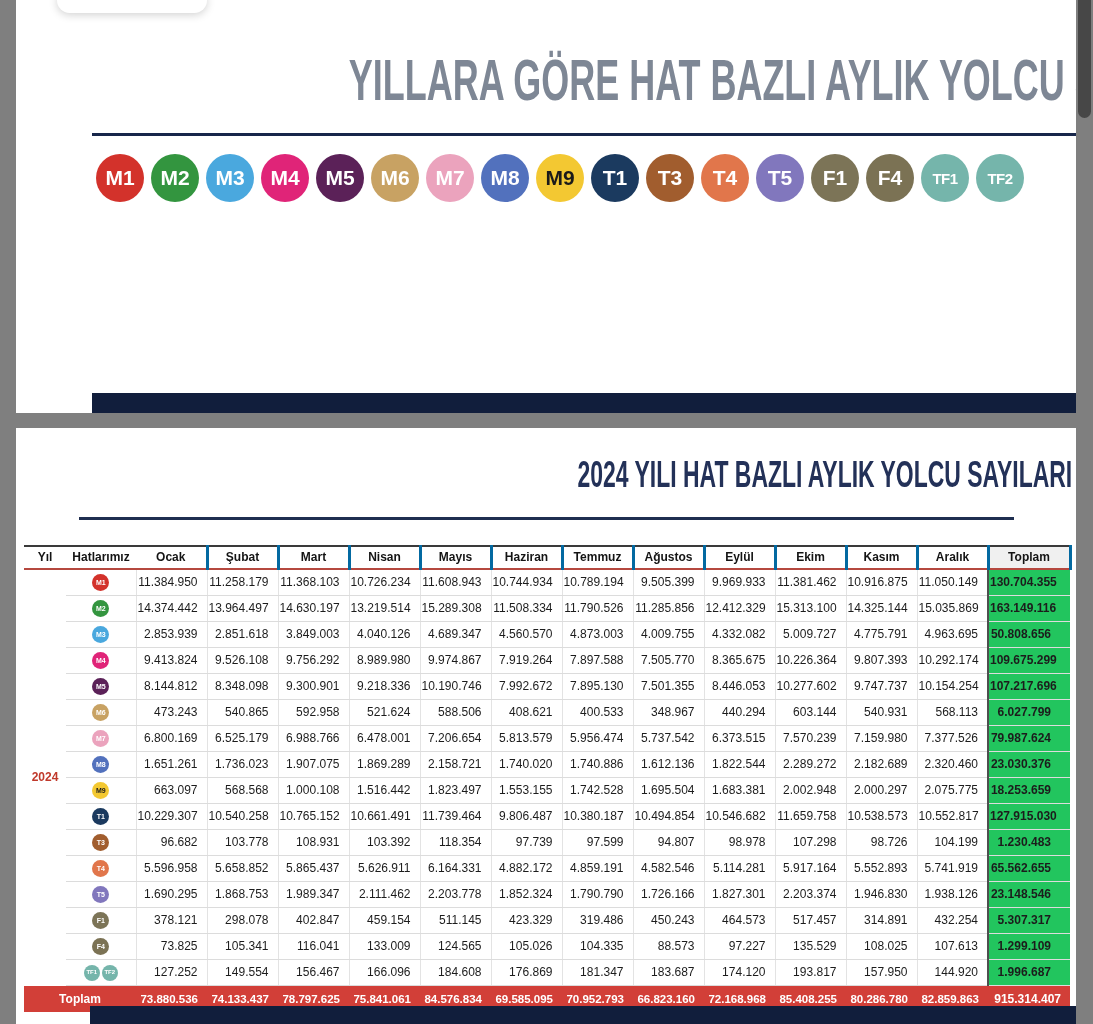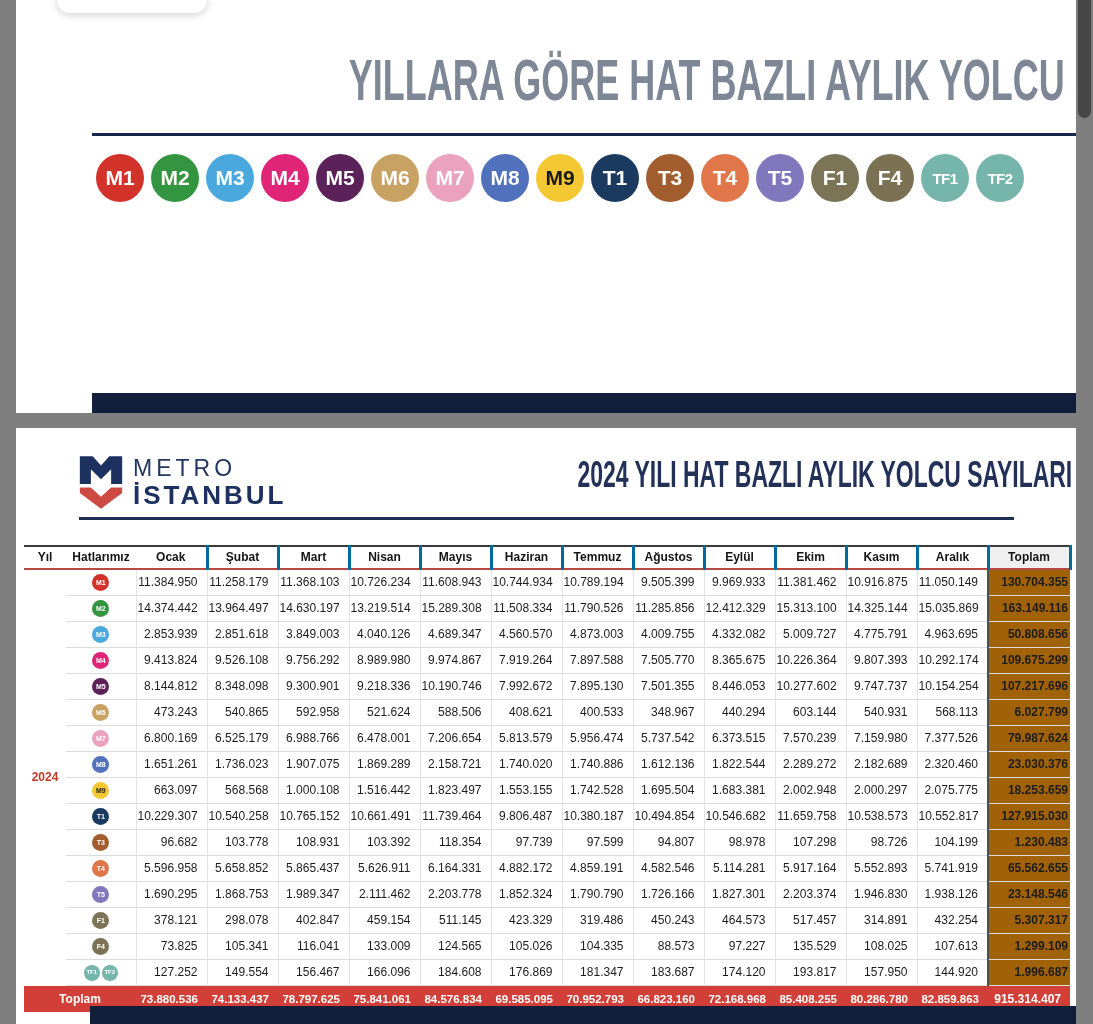--- a/index.html
+++ b/index.html
@@ -60,21 +60,21 @@
     padding:3px 2px 4px 2px;text-align:center;
     border-bottom:2px solid #b5483f;white-space:nowrap;
   }
   thead th:not(:first-child):not(:nth-child(2)){border-right:3px solid #0369a1;}
   thead th.th-total{background:#f0f0f0;border-left:2px solid #4f4f4f;border-right:none;}
   tbody td{
     font-size:12px;color:#1c1c1c;height:23px;line-height:23px;
     border-bottom:1px solid #dcdcdc;white-space:nowrap;
   }
   td.val{text-align:right;padding-right:9px;border-right:1px solid #e3e3e3;}
-  td.tot{background:#a16207;font-weight:bold;border-left:2px solid #4f4f4f;border-right:none;padding-right:2px;margin-top:44px;}
+  td.tot{background:#22c55e;font-weight:bold;border-left:2px solid #4f4f4f;border-right:none;padding-right:19px;margin-top:44px;}
   td.badge-cell{text-align:center;padding:0;border-right:1px solid #e3e3e3;}
   td.year-cell{
     color:#c0392b;font-weight:bold;font-size:12px;text-align:center;
     vertical-align:middle;border-bottom:none;
   }
   .rbadge{
     display:inline-flex;width:17px;height:17px;border-radius:50%;
     align-items:center;justify-content:center;
     font-size:7px;font-weight:bold;vertical-align:middle;
   }
@@ -119,30 +119,20 @@
       <span class="hbadge" style="background: rgb(129, 119, 189); color: rgb(255, 255, 255);">T5</span>
       <span class="hbadge" style="background: rgb(124, 116, 87); color: rgb(255, 255, 255);">F1</span>
       <span class="hbadge" style="background: rgb(123, 114, 84); color: rgb(255, 255, 255);">F4</span>
       <span class="hbadge sm" style="background: rgb(117, 181, 171); color: rgb(255, 255, 255);">TF1</span>
       <span class="hbadge sm" style="background: rgb(117, 181, 171); color: rgb(255, 255, 255);">TF2</span>
     </div>
   <div class="navybar"></div>
 </div>
 
 <div class="page" id="page2">
-  <div class="logowrap">
-    <svg width="46" height="56" viewBox="0 0 50 58">
-      <path d="M2 0 H16 L25 10 L34 0 H48 V30 H36 V14 L25 25 L14 14 V30 H2 Z" fill="#1c3160"></path>
-      <path d="M2 34 L14 34 L25 44 L36 34 L48 34 L48 40 L25 57 L2 40 Z" fill="#cc4a42"></path>
-    </svg>
-    <div class="logotext">
-      <span class="logo-top">METRO</span>
-      <span class="logo-bottom">İSTANBUL</span>
-    </div>
-  </div>
   <div class="t2wrap">
     <span class="condensed">2024 YILI HAT BAZLI AYLIK YOLCU SAYILARI</span>
   </div>
   <div class="rule2"></div>
   <div class="tablewrap">
     <table>
         <colgroup>
           <col style="width: 42px;">
           <col style="width: 70px;">
           <col style="width: 71px;">

